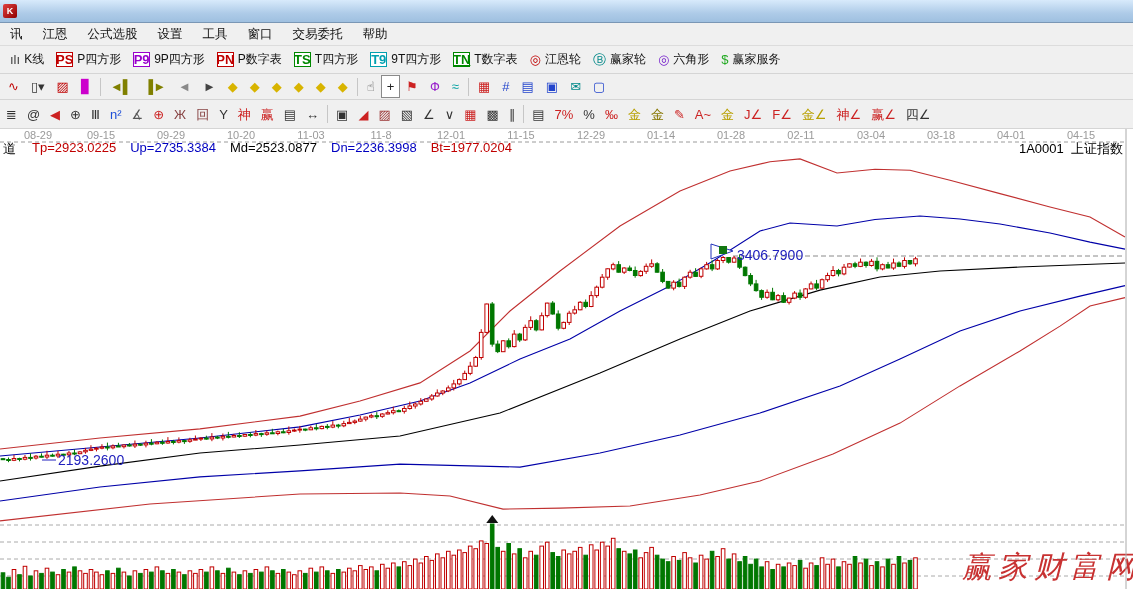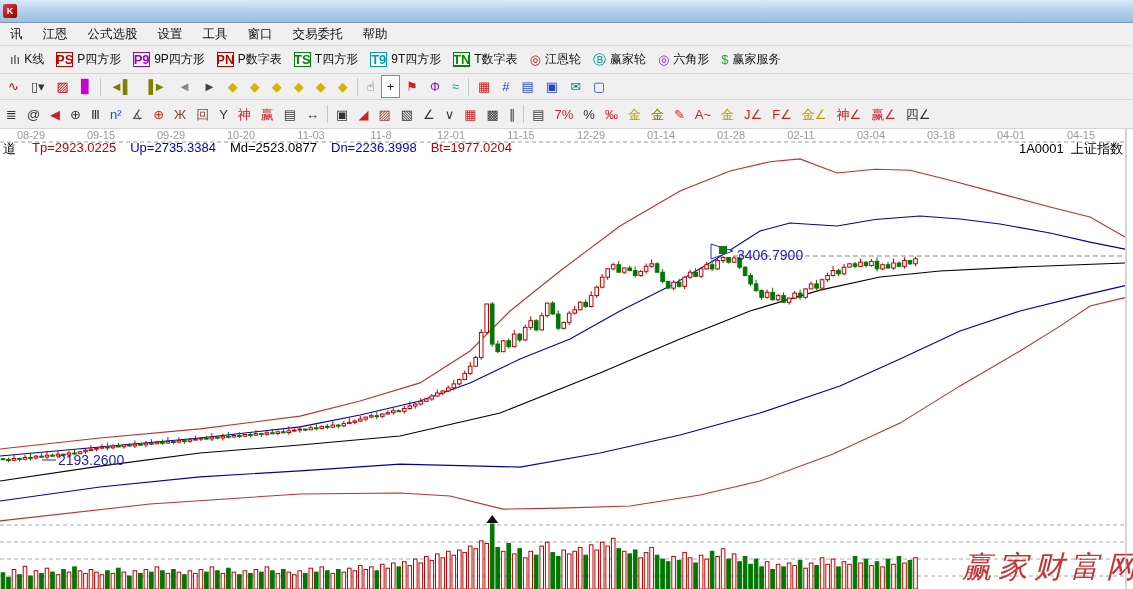--- a/index.html
+++ b/index.html
@@ -306,21 +306,21 @@
       <div class="tbtn">
         <span class="glyph" style="color: rgb(204, 34, 34);">赢∠</span>
       </div>
       <div class="tbtn">
         <span class="glyph" style="color: rgb(51, 51, 51);">四∠</span>
       </div>
     </div>
 
   <div class="chart-wrap">
     <div class="date-axis" id="date-axis">
-        <span class="date-label" style="left: 31px;">08-29</span>
+        <span class="date-label" style="left: 38px;">08-29</span>
         <span class="date-label" style="left: 101px;">09-15</span>
         <span class="date-label" style="left: 171px;">09-29</span>
         <span class="date-label" style="left: 241px;">10-20</span>
         <span class="date-label" style="left: 311px;">11-03</span>
         <span class="date-label" style="left: 381px;">11-8</span>
         <span class="date-label" style="left: 451px;">12-01</span>
         <span class="date-label" style="left: 521px;">11-15</span>
         <span class="date-label" style="left: 591px;">12-29</span>
         <span class="date-label" style="left: 661px;">01-14</span>
         <span class="date-label" style="left: 731px;">01-28</span>

